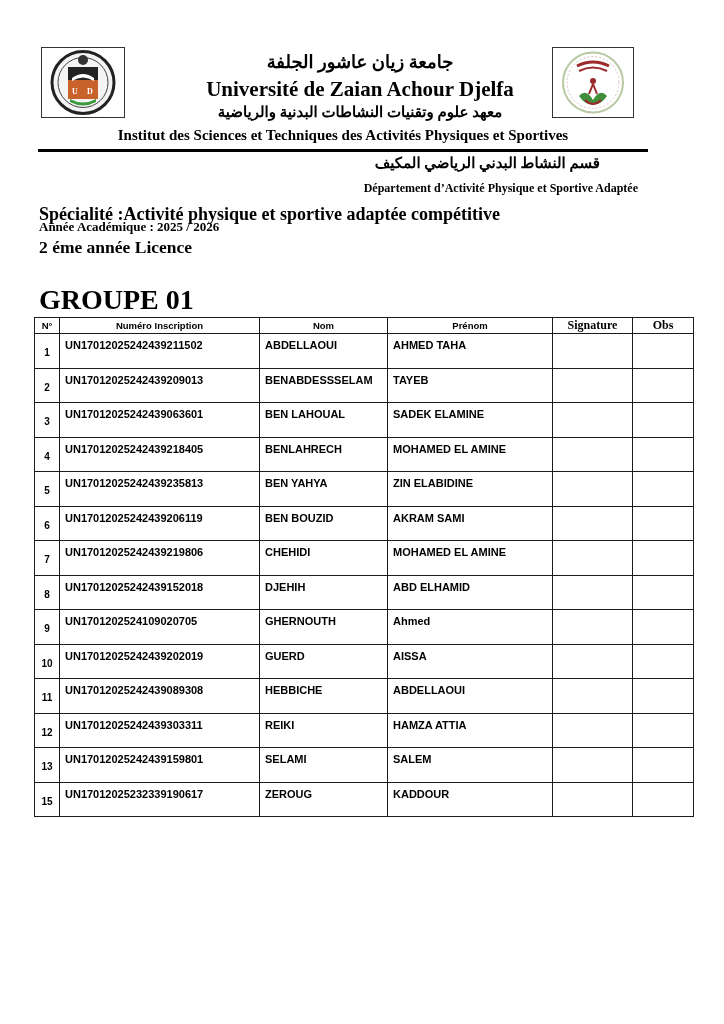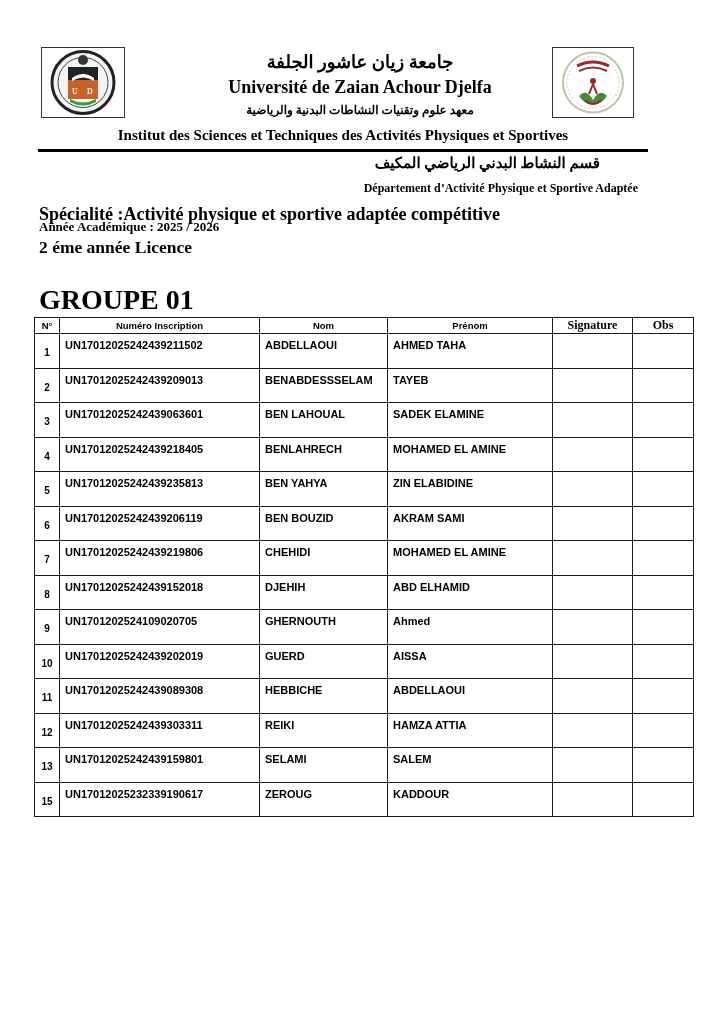--- a/index.html
+++ b/index.html
@@ -5,22 +5,22 @@
   html, body { margin: 0; padding: 0; background: #ffffff; }
   body { width: 724px; height: 1024px; position: relative; overflow: hidden; color: #000; }
   .serif { font-family: "Liberation Serif", "DejaVu Serif", serif; }
   .abs { position: absolute; }
 
   .logo-box { position: absolute; border: 1px solid #333; background: #fff; box-sizing: border-box; }
   .logo-left { left: 41px; top: 47px; width: 84px; height: 71px; }
   .logo-right { left: 552px; top: 47px; width: 82px; height: 71px; }
 
   .ar-univ { top: 51px; left: 200px; width: 320px; text-align: center; font-size: 18px; font-weight: bold; }
-  .fr-univ { top: 77px; left: 170px; width: 380px; text-align: center; font-size: 18px; font-weight: bold; }
-  .ar-inst { top: 103px; left: 180px; width: 360px; text-align: center; font-size: 12px; font-weight: bold; }
+  .fr-univ { top: 77px; left: 170px; width: 380px; text-align: center; font-size: 21px; font-weight: bold; }
+  .ar-inst { top: 103px; left: 180px; width: 360px; text-align: center; font-size: 15px; font-weight: bold; }
   .fr-inst { top: 127px; left: 38px; width: 610px; text-align: center; font-size: 15px; font-weight: bold; }
   .rule { left: 38px; top: 149px; width: 610px; height: 3px; background: #000; }
 
   .ar-dept { top: 154px; left: 330px; width: 270px; text-align: right; font-size: 15px; font-weight: bold; direction: rtl; }
   .fr-dept { top: 181px; left: 250px; width: 388px; text-align: right; font-size: 12px; font-weight: bold; }
 
   .spec { top: 204px; left: 39px; font-size: 18px; font-weight: bold; }
   .annee { top: 219px; left: 39px; font-size: 13px; font-weight: bold; }
   .licence { top: 237px; left: 39px; font-size: 17.5px; font-weight: bold; text-align: right; }
   .groupe { top: 284px; left: 39px; font-size: 28px; font-weight: bold; }

